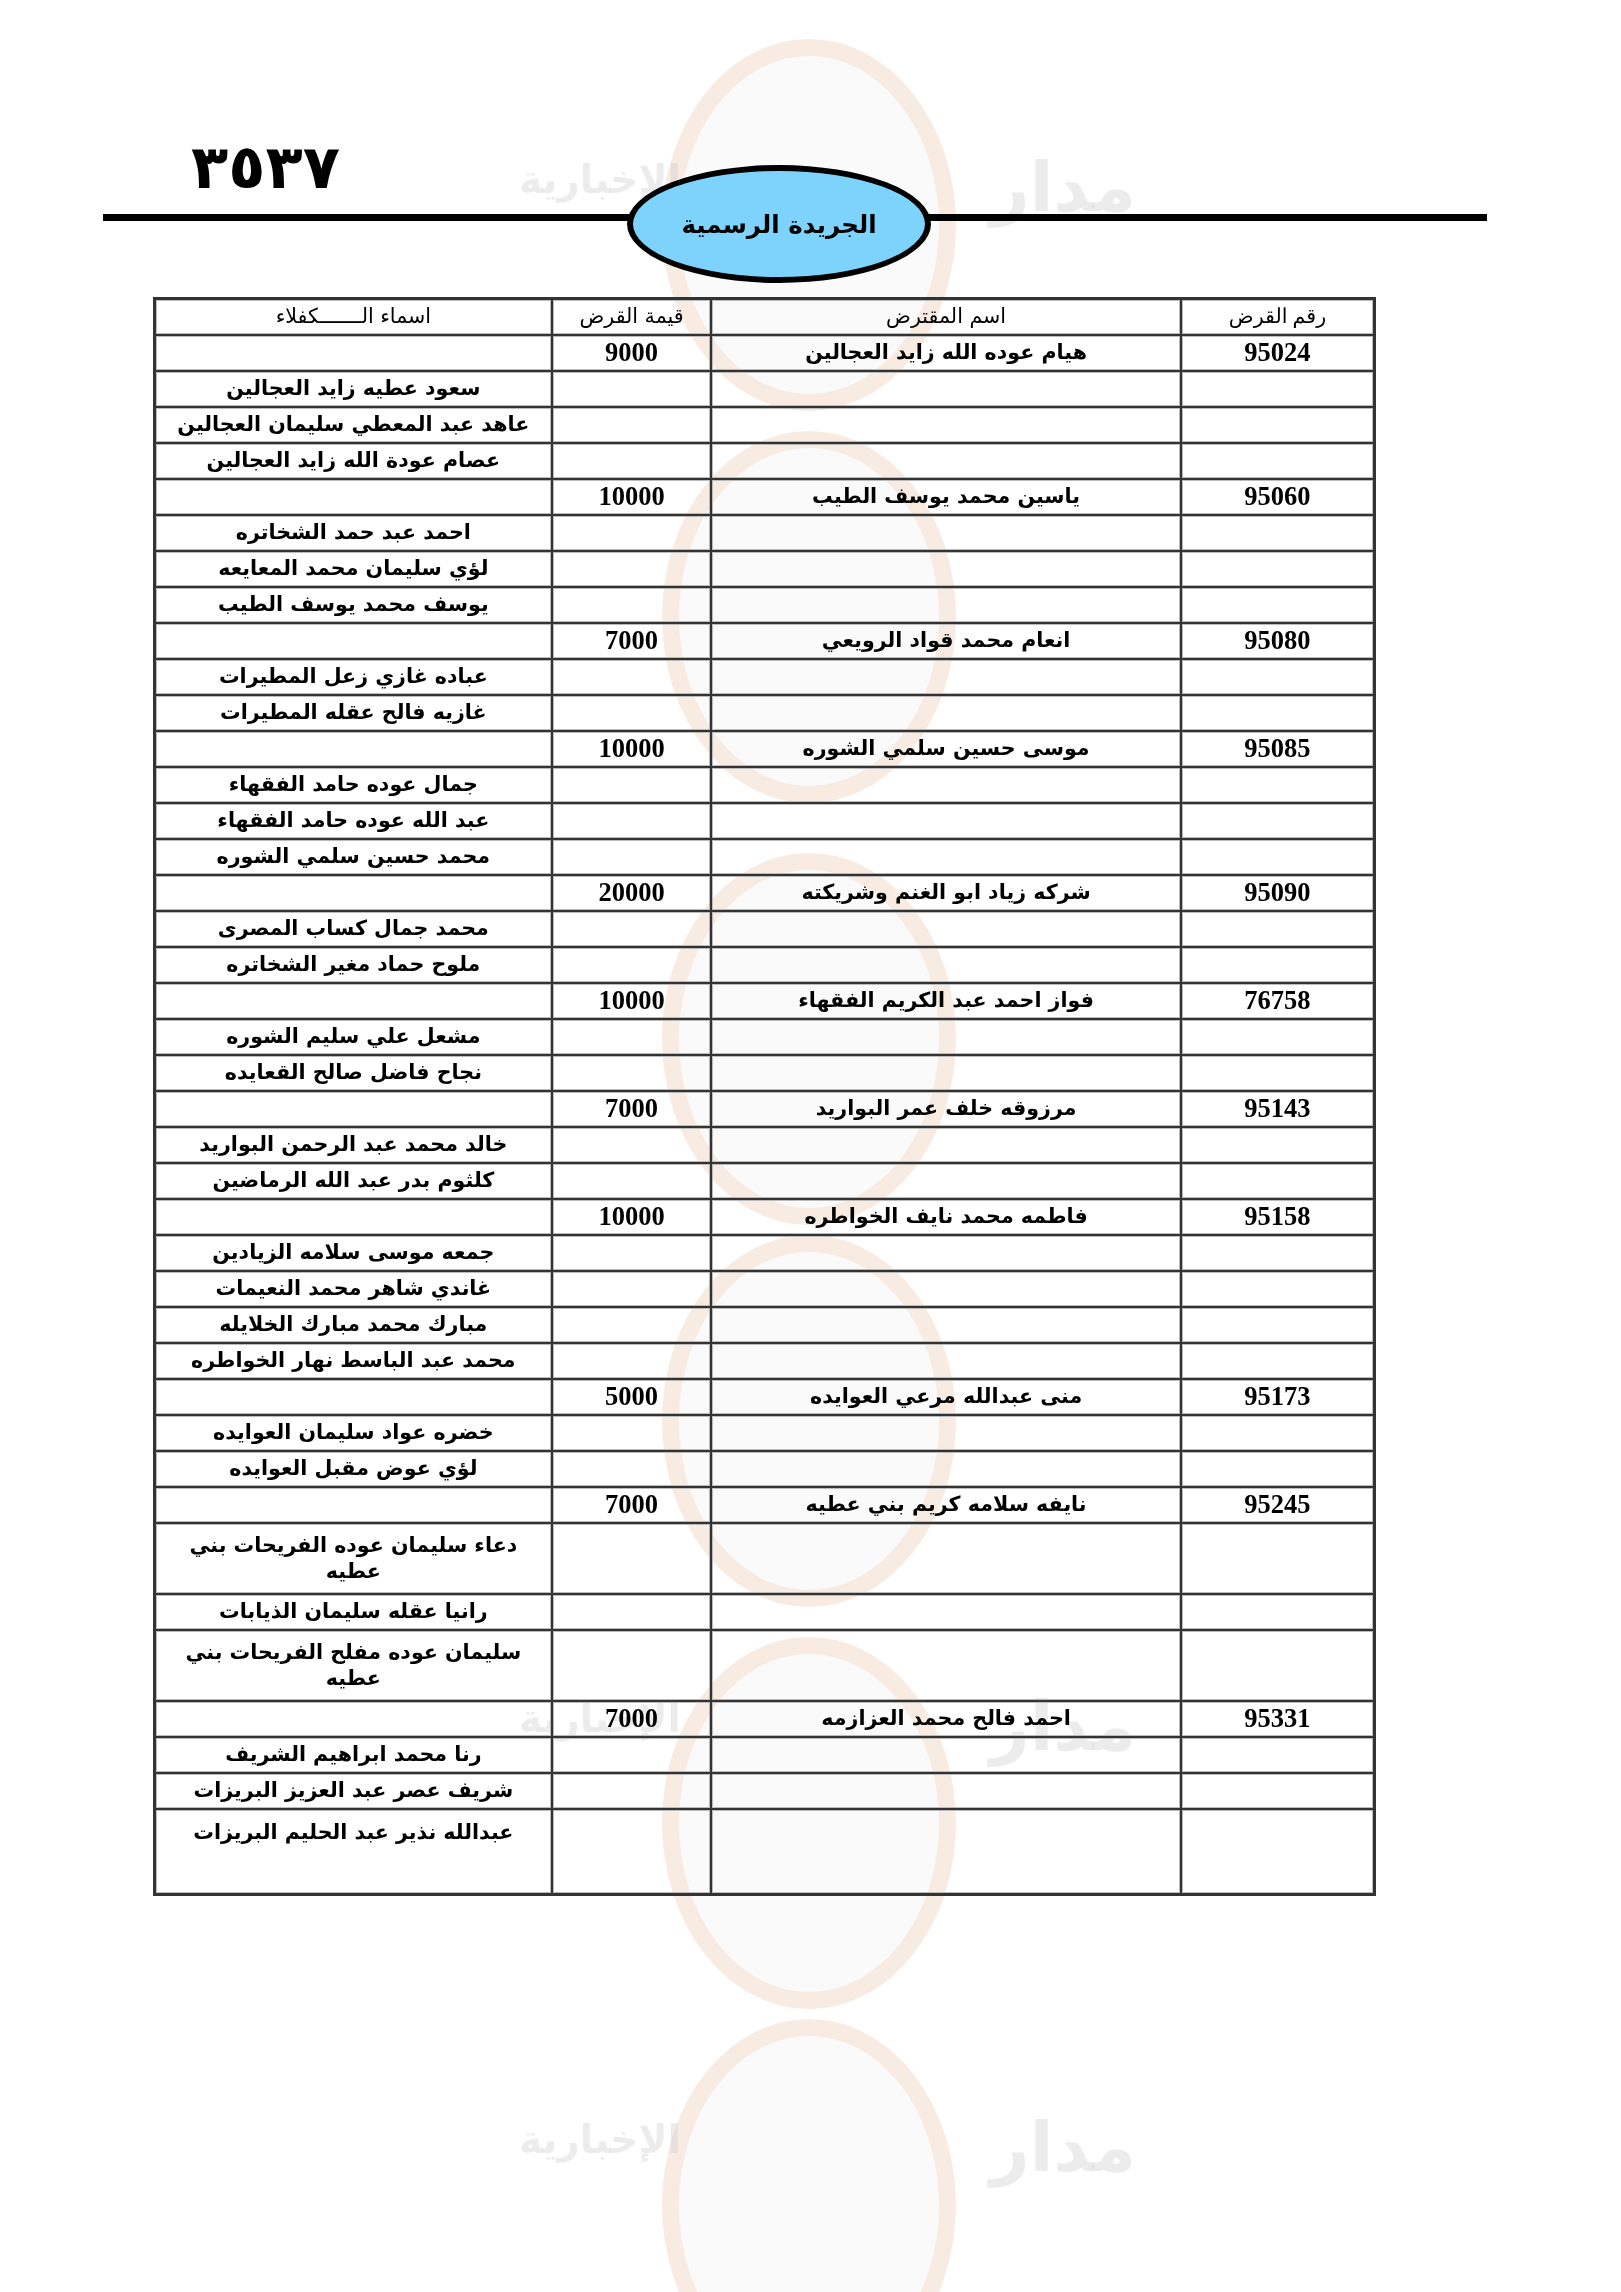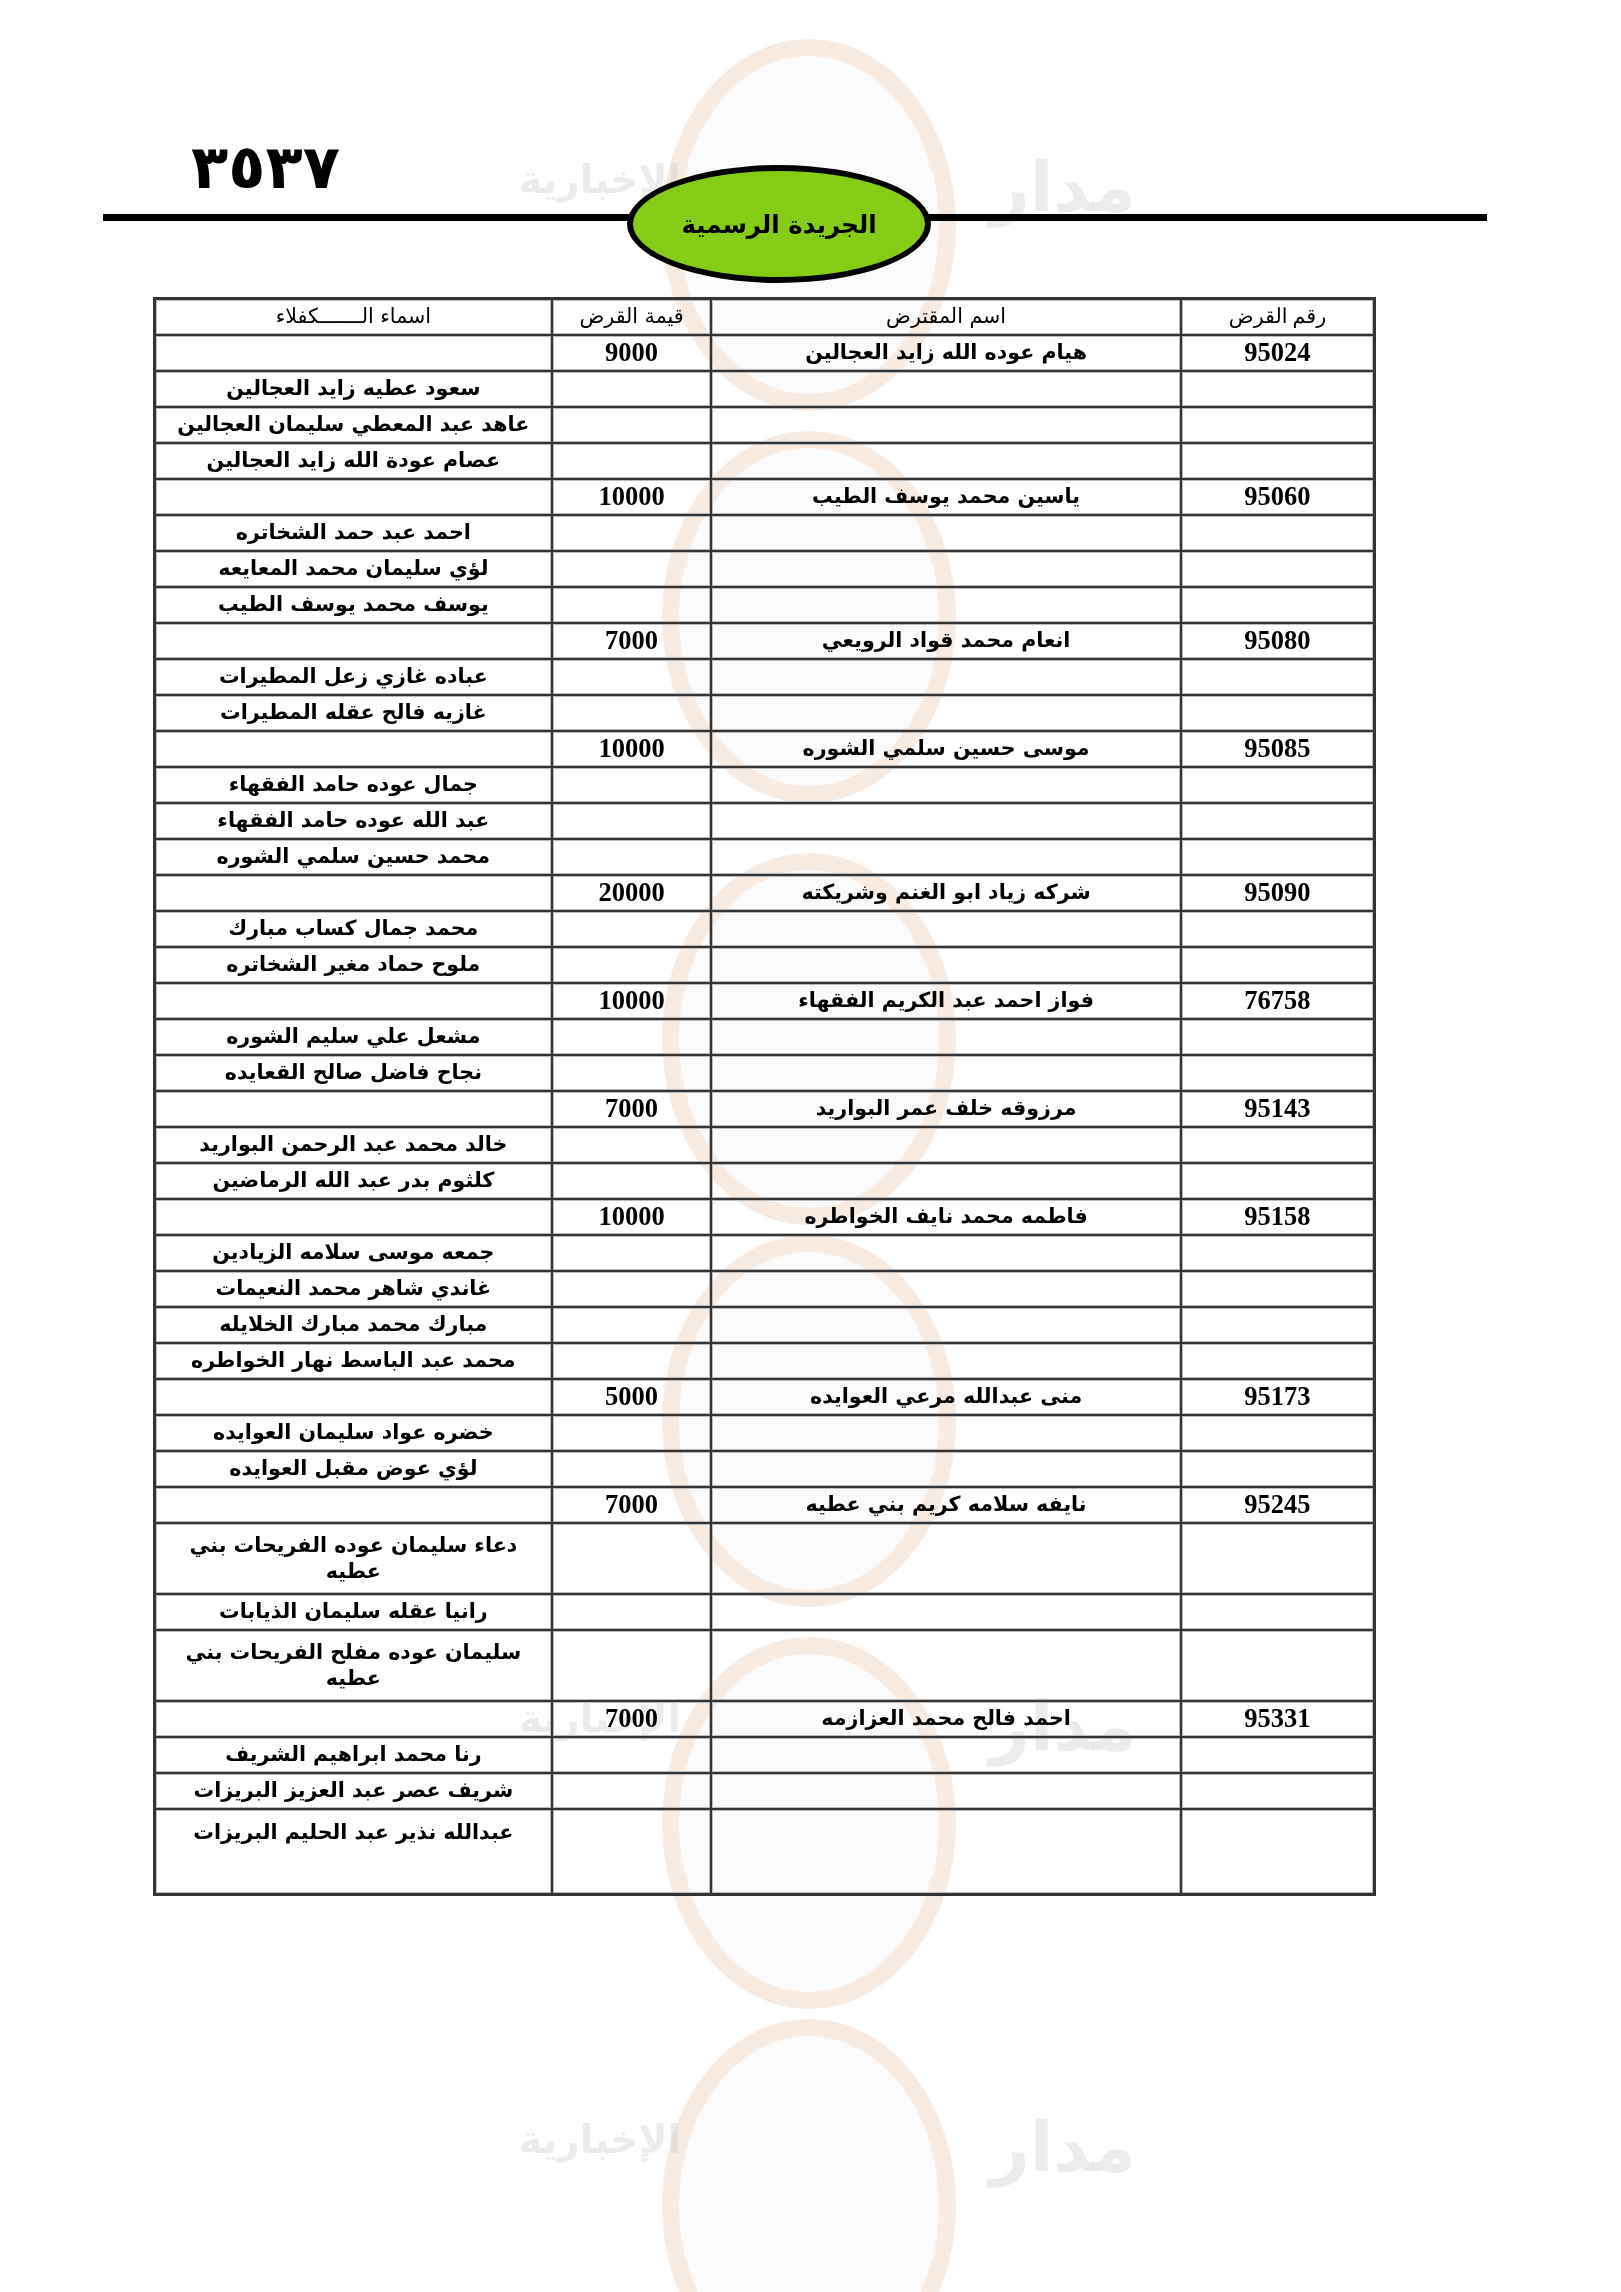--- a/index.html
+++ b/index.html
@@ -1,19 +1,19 @@
 <!DOCTYPE html>
 <html><head>
 <meta charset="utf-8">
 <style>
   html, body { margin:0; padding:0; background:#ffffff; }
   body { width:1621px; height:2293px; position:relative; overflow:hidden; font-family:"DejaVu Sans","Liberation Sans",sans-serif; color:#000; }
   .page-number { position:absolute; left:191px; top:123px; font-size:61px; font-weight:bold; font-family:"DejaVu Sans",sans-serif; letter-spacing:2px;margin-top:8px; }
   .rule { position:absolute; left:103px; top:214px; width:1384px; height:6.9px; background:#000; }
-  .ellipse { position:absolute; left:627px; top:165px; width:304px; height:118px; border:6.9px solid #000; border-radius:50%; background:#84cc16; box-sizing:border-box; display:flex; align-items:center; justify-content:center; }
+  .ellipse { position:absolute; left:627px; top:165px; width:304px; height:118px; border:6.9px solid #000; border-radius:50%; background:#7dd3fc; box-sizing:border-box; display:flex; align-items:center; justify-content:center; }
   .ellipse span { font-family:"DejaVu Sans",sans-serif; font-weight:bold; font-size:24.5px; }
   .watermark { position:absolute; pointer-events:none; }
   .wm-clock { width:294px; height:372px; border-radius:50%; border:17.6px solid rgba(245,170,120,0.18); box-sizing:border-box; background:rgba(240,240,240,0.35); }
   .wm-text { color:rgba(200,200,200,0.35); font-weight:bold; font-family:"DejaVu Sans",sans-serif; }
   table.loans { position:absolute; left:153px; top:297px; width:1223px; border-collapse:separate; border-spacing:0; border:2.9px double #333; direction:rtl; }
   table.loans td { border:1px solid #333; box-shadow: inset 0 0 0 1px #bbb; font-family:"DejaVu Sans",sans-serif; font-weight:bold; font-size:20.6px; text-align:center; vertical-align:middle; padding:0 5.9px; height:34px; line-height:25.5px; }
   table.loans td.c-num { width:181px; font-family:"Liberation Serif",serif; font-size:26.5px; }
   table.loans td.c-name { width:461px; }
   table.loans td.c-amt { width:147px; font-family:"Liberation Serif",serif; font-size:26.5px; }
   table.loans td.c-guar { width:387px; font-size:20.6px; }
@@ -145,21 +145,21 @@
       <tr>
         <td class="c-num">95090</td>
         <td class="c-name">شركه زياد ابو الغنم وشريكته</td>
         <td class="c-amt">20000</td>
         <td class="c-guar"></td>
       </tr>
       <tr>
         <td class="c-num"></td>
         <td class="c-name"></td>
         <td class="c-amt"></td>
-        <td class="c-guar">محمد جمال كساب مبارك</td>
+        <td class="c-guar">محمد جمال كساب المصرى</td>
       </tr>
       <tr>
         <td class="c-num"></td>
         <td class="c-name"></td>
         <td class="c-amt"></td>
         <td class="c-guar">ملوح حماد مغير الشخاتره</td>
       </tr>
       <tr>
         <td class="c-num">76758</td>
         <td class="c-name">فواز احمد عبد الكريم الفقهاء</td>

